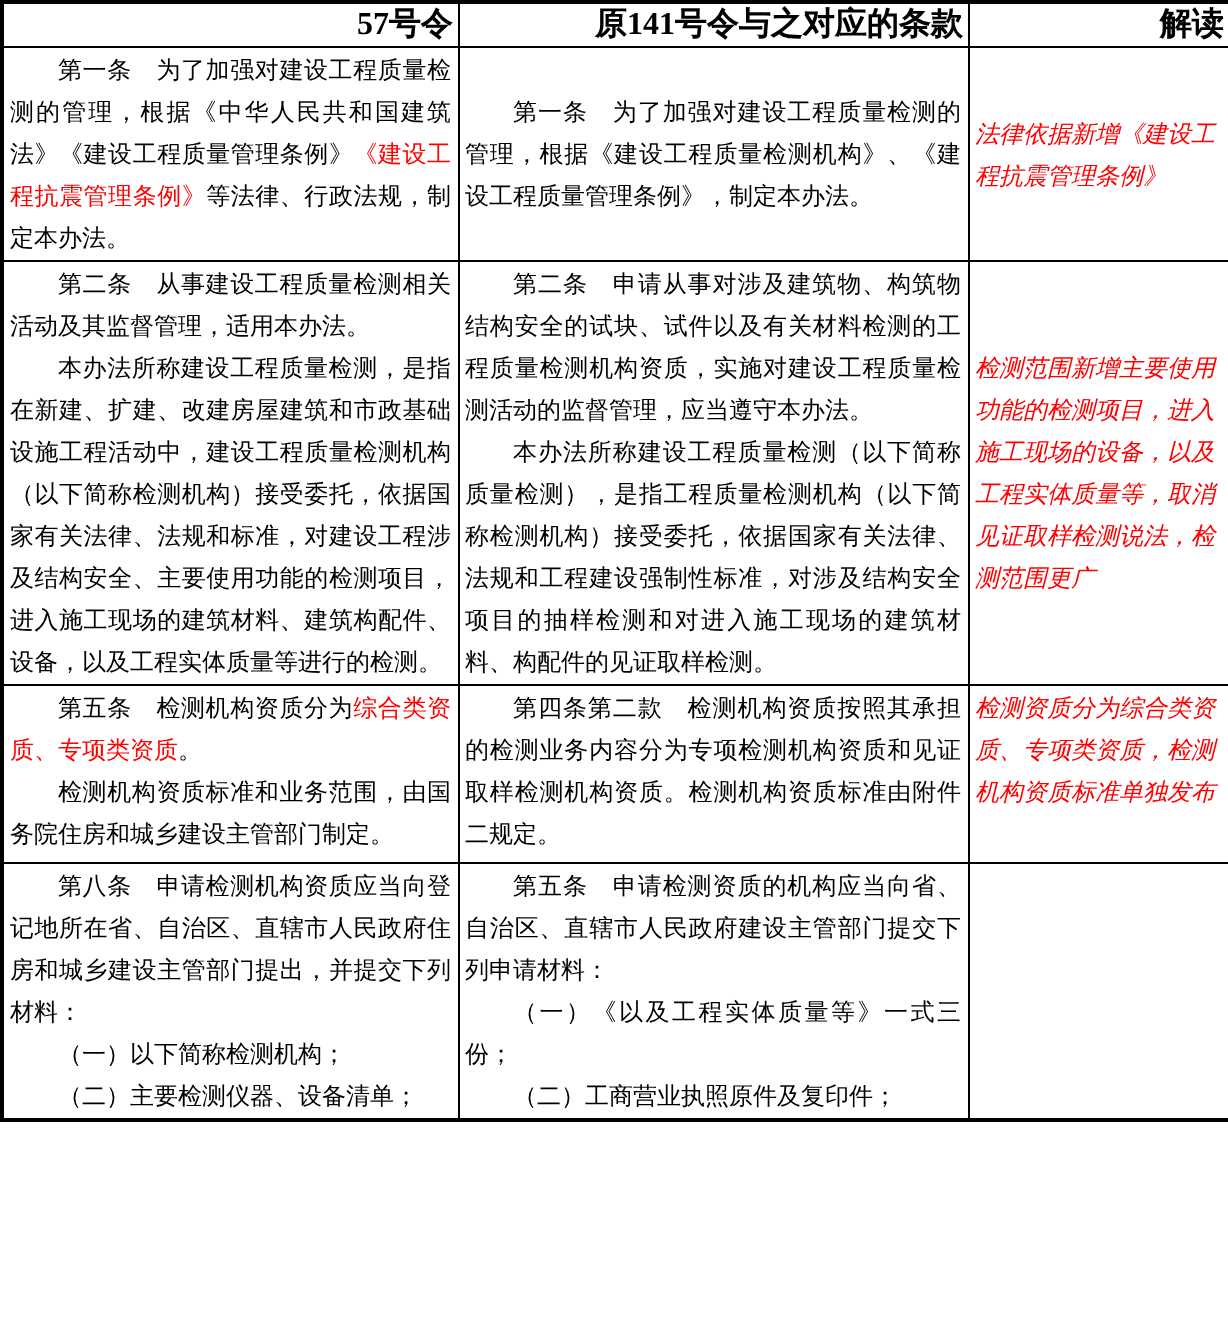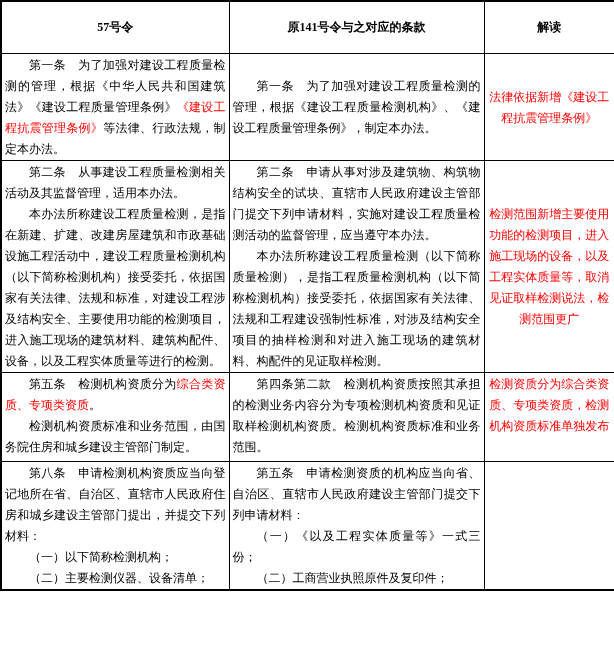--- a/index.html
+++ b/index.html
@@ -18,46 +18,47 @@
     table-layout: fixed;
     width: 614px;
     border: 2px solid var(--ink);
   }
   col.w0 { width: 228px; }
   col.w1 { width: 255px; }
   col.w2 { width: 131px; }
   th, td { border: 1px solid var(--ink); }
   th {
     height: 19px;
-    font-size: 12px;
+    font-size: 16px;
     font-weight: bold;
-    text-align: center;
+    text-align: right;
     vertical-align: middle;
-    padding: 16px 2px;
+    padding: 0 2px;
   }
   td {
     vertical-align: top;
     padding: 1px 3px 0 3px;
     font-size: 12px;
   }
   tr.r0 { height: 105px; }
   tr.r1 { height: 211px; }
   tr.r2 { height: 89px; }
   
   tr.r0 td.c1, tr.r0 td.c2, tr.r1 td.c2, tr.r3 td.c2 { vertical-align: middle; }
   td p {
     margin: 0;
     line-height: 21px;
     text-align: justify;
     text-indent: 2em;
   }
   td.c2 p {
     text-indent: 0;
-    text-align: center;
+    text-align: left;
     color: var(--red);
+    font-style: italic;
   }
   .run-red { color: var(--red); }
 </style>
 </head>
 <body>
 
 <table class="cmp">
   <colgroup>
     <col class="w0">
       <col class="w1">
@@ -81,34 +82,34 @@
         <td class="c2">
           <p><span class="run-red">法律依据新增《建设工程抗震管理条例》</span></p>
         </td>
       </tr>
       <tr class="r1">
         <td class="c0">
           <p><span>第二条　从事建设工程质量检测相关活动及其监督管理，适用本办法。</span></p>
           <p><span>本办法所称建设工程质量检测，是指在新建、扩建、改建房屋建筑和市政基础设施工程活动中，建设工程质量检测机构（以下简称检测机构）接受委托，依据国家有关法律、法规和标准，对建设工程涉及结构安全、主要使用功能的检测项目，进入施工现场的建筑材料、建筑构配件、设备，以及工程实体质量等进行的检测。</span></p>
         </td>
         <td class="c1">
-          <p><span>第二条　申请从事对涉及建筑物、构筑物结构安全的试块、直辖市人民政府建设主管部门提交下列申请材料，实施对建设工程质量检测活动的监督管理，应当遵守本办法。</span></p>
+          <p><span>第二条　申请从事对涉及建筑物、构筑物结构安全的试块、试件以及有关材料检测的工程质量检测机构资质，实施对建设工程质量检测活动的监督管理，应当遵守本办法。</span></p>
           <p><span>本办法所称建设工程质量检测（以下简称质量检测），是指工程质量检测机构（以下简称检测机构）接受委托，依据国家有关法律、法规和工程建设强制性标准，对涉及结构安全项目的抽样检测和对进入施工现场的建筑材料、构配件的见证取样检测。</span></p>
         </td>
         <td class="c2">
           <p><span class="run-red">检测范围新增主要使用功能的检测项目，进入施工现场的设备，以及工程实体质量等，取消见证取样检测说法，检测范围更广</span></p>
         </td>
       </tr>
       <tr class="r2">
         <td class="c0">
           <p><span>第五条　检测机构资质分为</span><span class="run-red">综合类资质、专项类资质</span><span>。</span></p>
           <p><span>检测机构资质标准和业务范围，由国务院住房和城乡建设主管部门制定。</span></p>
         </td>
         <td class="c1">
-          <p><span>第四条第二款　检测机构资质按照其承担的检测业务内容分为专项检测机构资质和见证取样检测机构资质。检测机构资质标准和业务范围。</span></p>
+          <p><span>第四条第二款　检测机构资质按照其承担的检测业务内容分为专项检测机构资质和见证取样检测机构资质。检测机构资质标准由附件二规定。</span></p>
         </td>
         <td class="c2">
           <p><span class="run-red">检测资质分为综合类资质、专项类资质，检测机构资质标准单独发布</span></p>
         </td>
       </tr>
       <tr class="r3">
         <td class="c0">
           <p><span>第八条　申请检测机构资质应当向登记地所在省、自治区、直辖市人民政府住房和城乡建设主管部门提出，并提交下列材料：</span></p>
           <p><span>（一）以下简称检测机构；</span></p>
           <p><span>（二）主要检测仪器、设备清单；</span></p>

